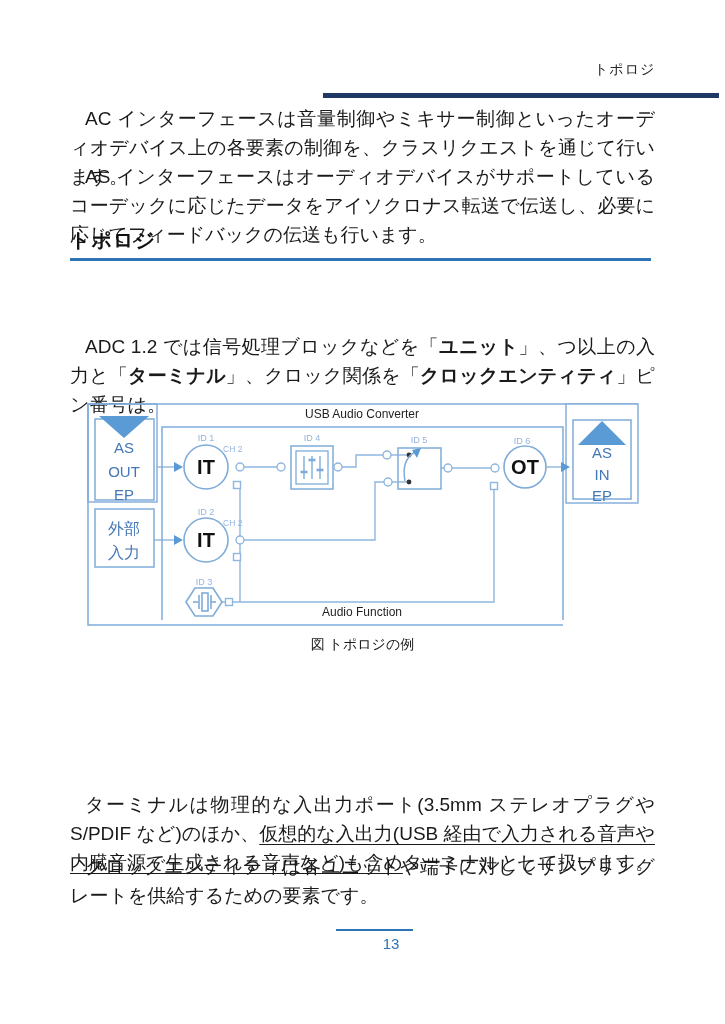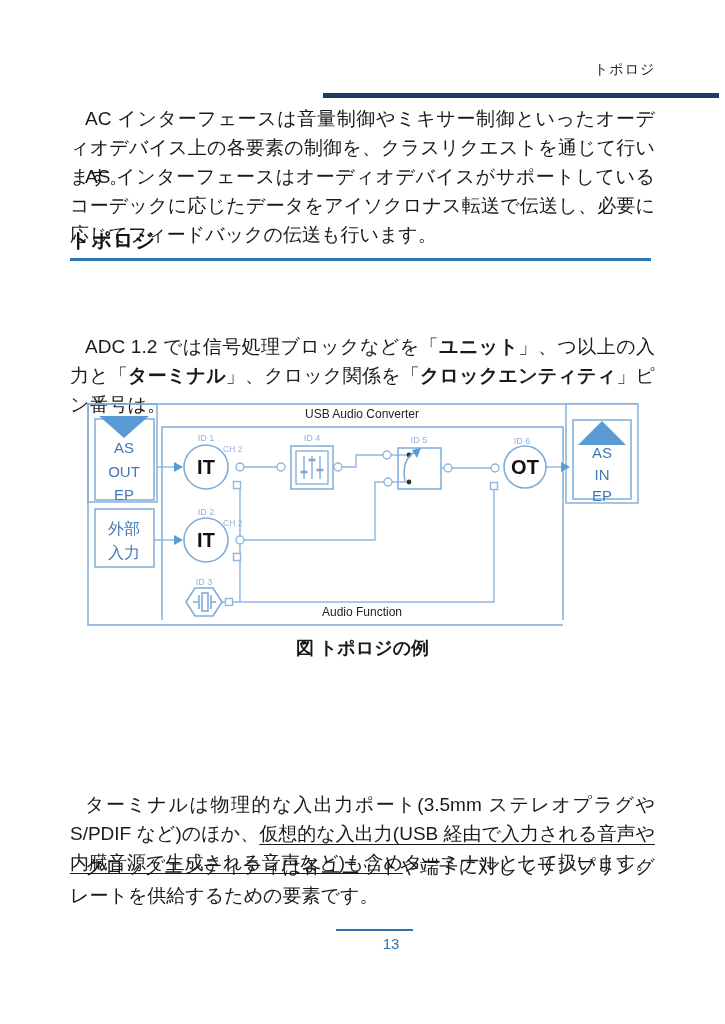--- a/index.html
+++ b/index.html
@@ -16,21 +16,21 @@
     left:70px;width:585px;font-size:19px;line-height:29px;
     text-align:justify;text-indent:15px;color:#1a1a1a;
   }
   .body-p b{font-weight:bold;}
   .u-seg{text-decoration:underline;text-underline-offset:4px;text-decoration-thickness:1px;}
   .section-h{
     top:227px;left:70px;width:581px;font-size:20px;font-weight:bold;color:#111111;
     padding-bottom:4px;border-bottom:3px solid #2E74B5;letter-spacing:1px;
   }
   .fig-caption{
-    top:636px;left:70px;width:585px;text-align:center;font-size:18px;font-weight:bold;color:#1a1a1a;
+    top:636px;left:70px;width:585px;text-align:center;font-size:14px;font-weight:normal;color:#1a1a1a;
   }
   .footer-rule{top:929px;left:336px;width:77px;height:2px;background:#2E74B5;}
   .page-num{top:935px;left:351px;width:80px;text-align:center;font-size:15px;color:#2E74B5;}
   svg text{font-family:"Liberation Sans","DejaVu Sans",sans-serif;}
   .svg-black{fill:#1f1f1f;font-size:12px;}
   .svg-id{fill:#94B3DD;font-size:9px;}
   .svg-ch{fill:#94B3DD;font-size:8.5px;}
   .svg-node{fill:#111111;font-size:20px;font-weight:bold;}
   .svg-ep{fill:#4377B6;font-size:15px;}
   .svg-jp{fill:#4377B6;font-size:16px;}

